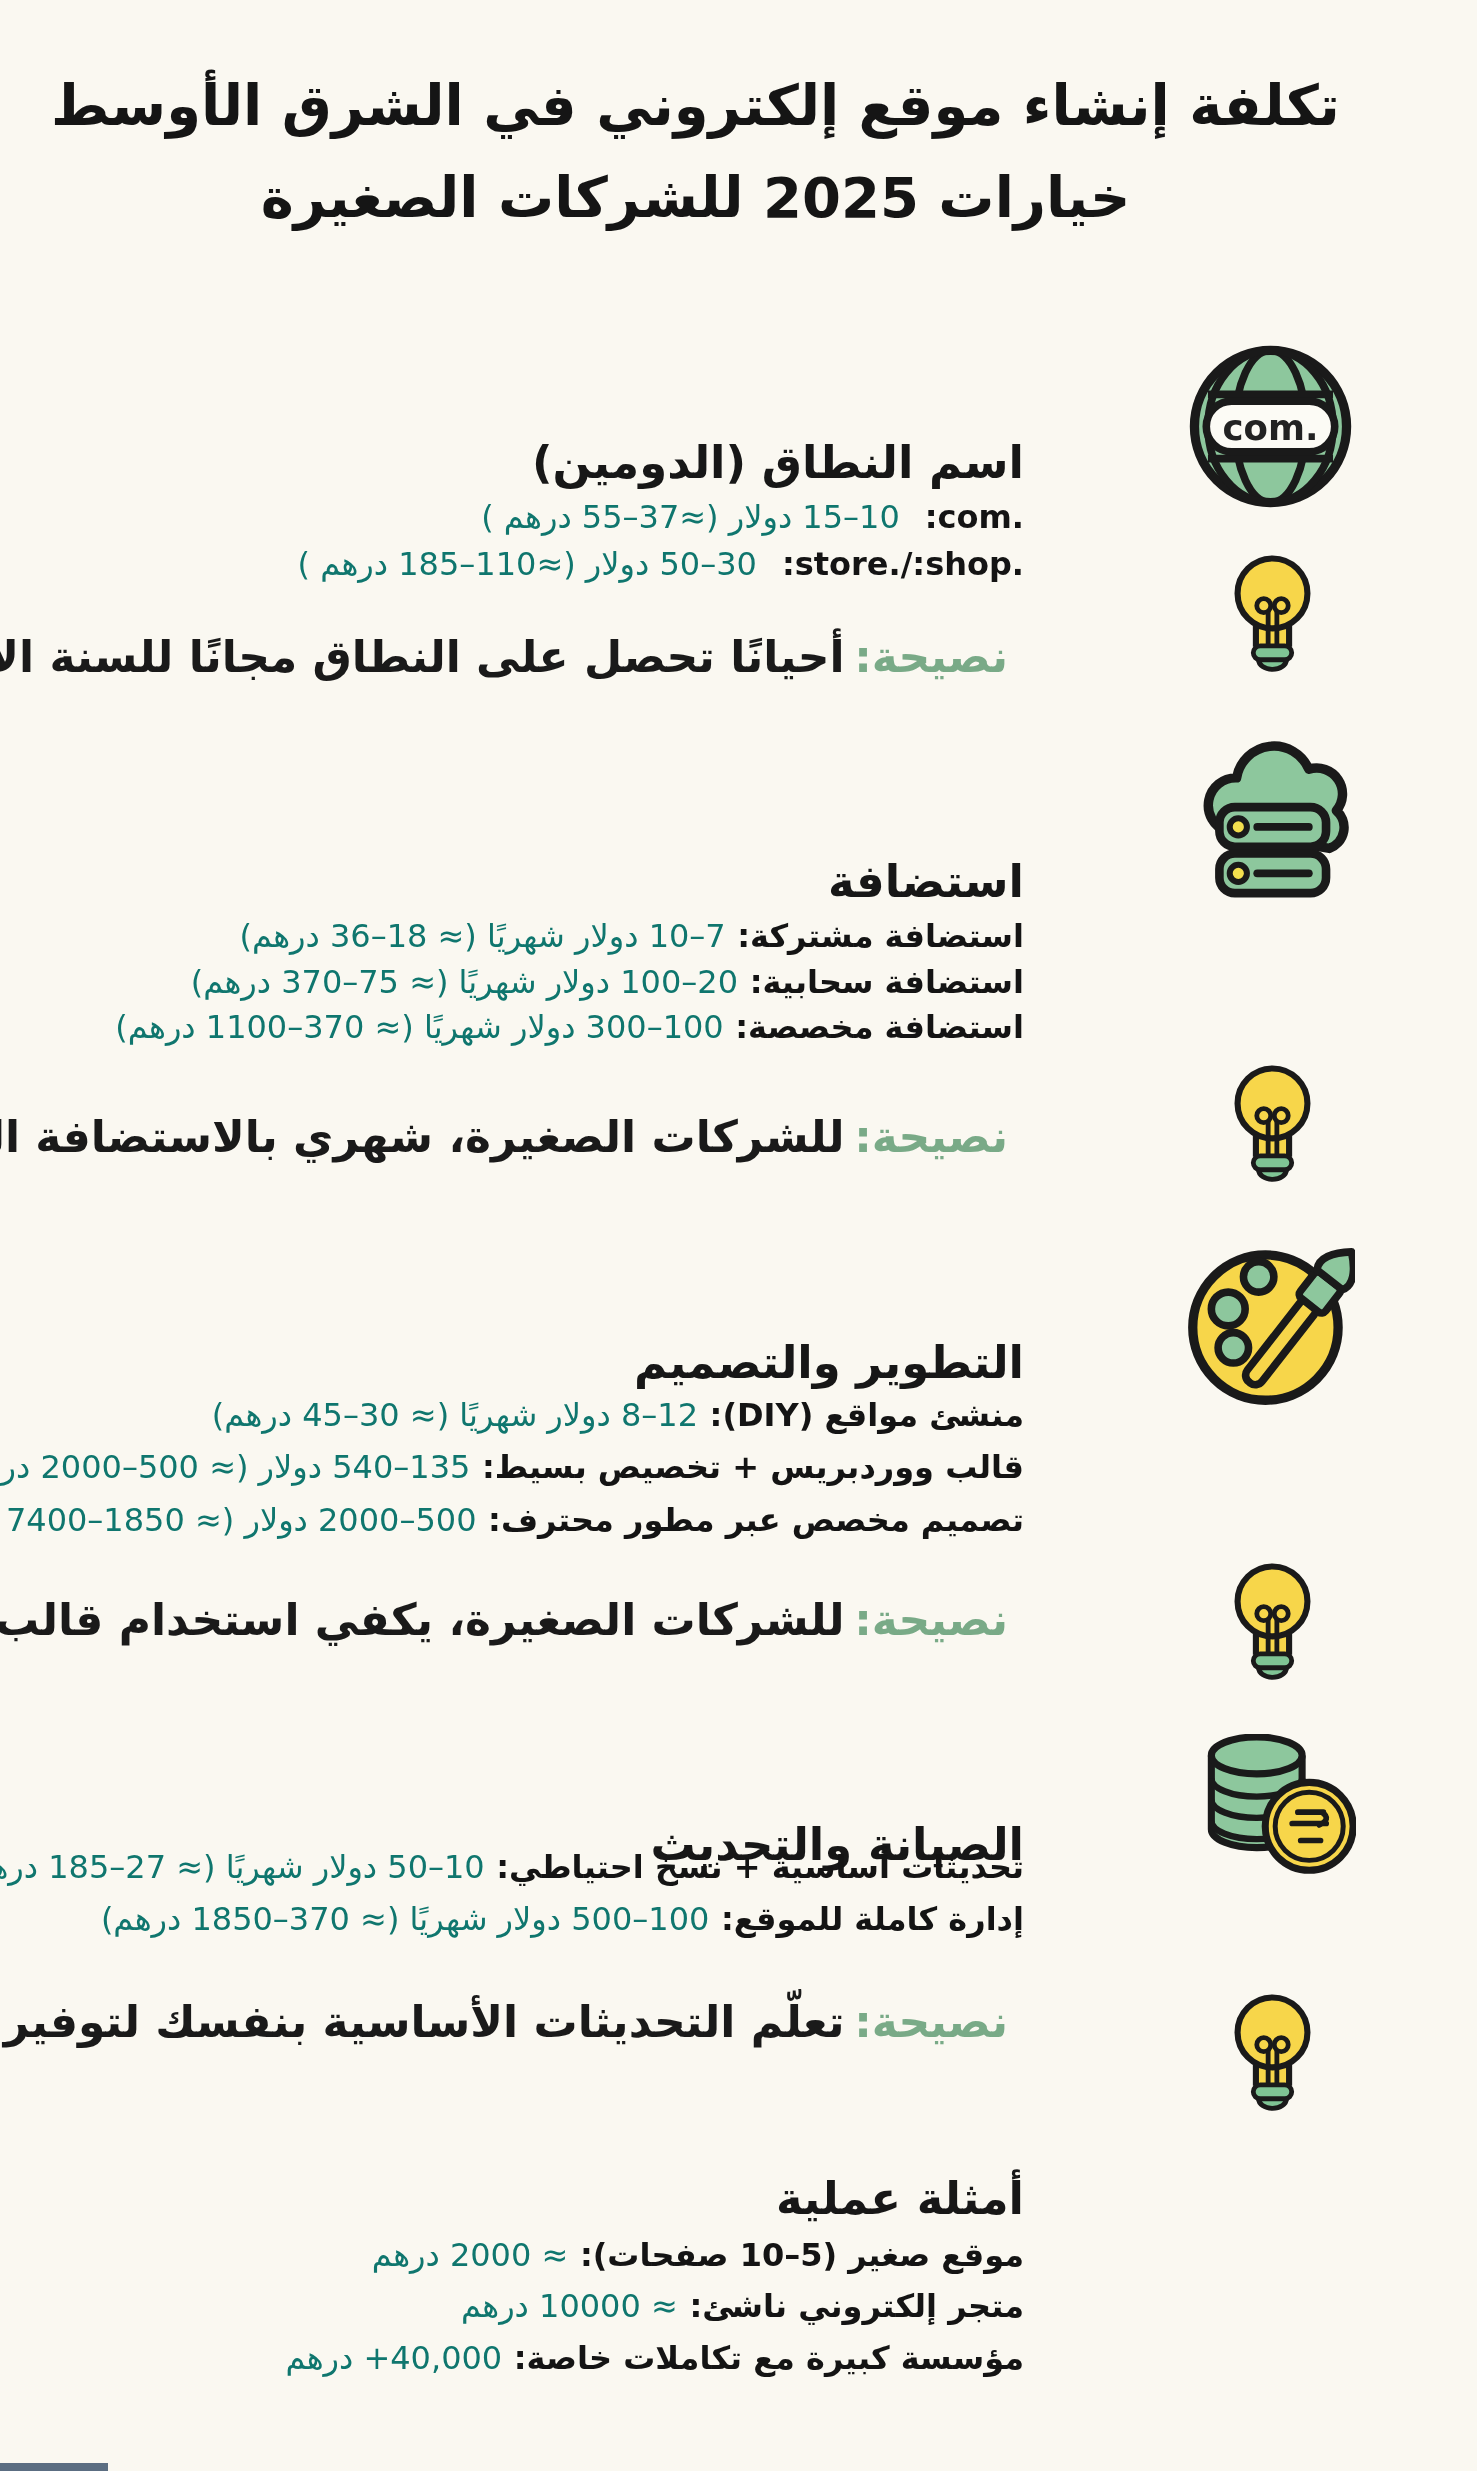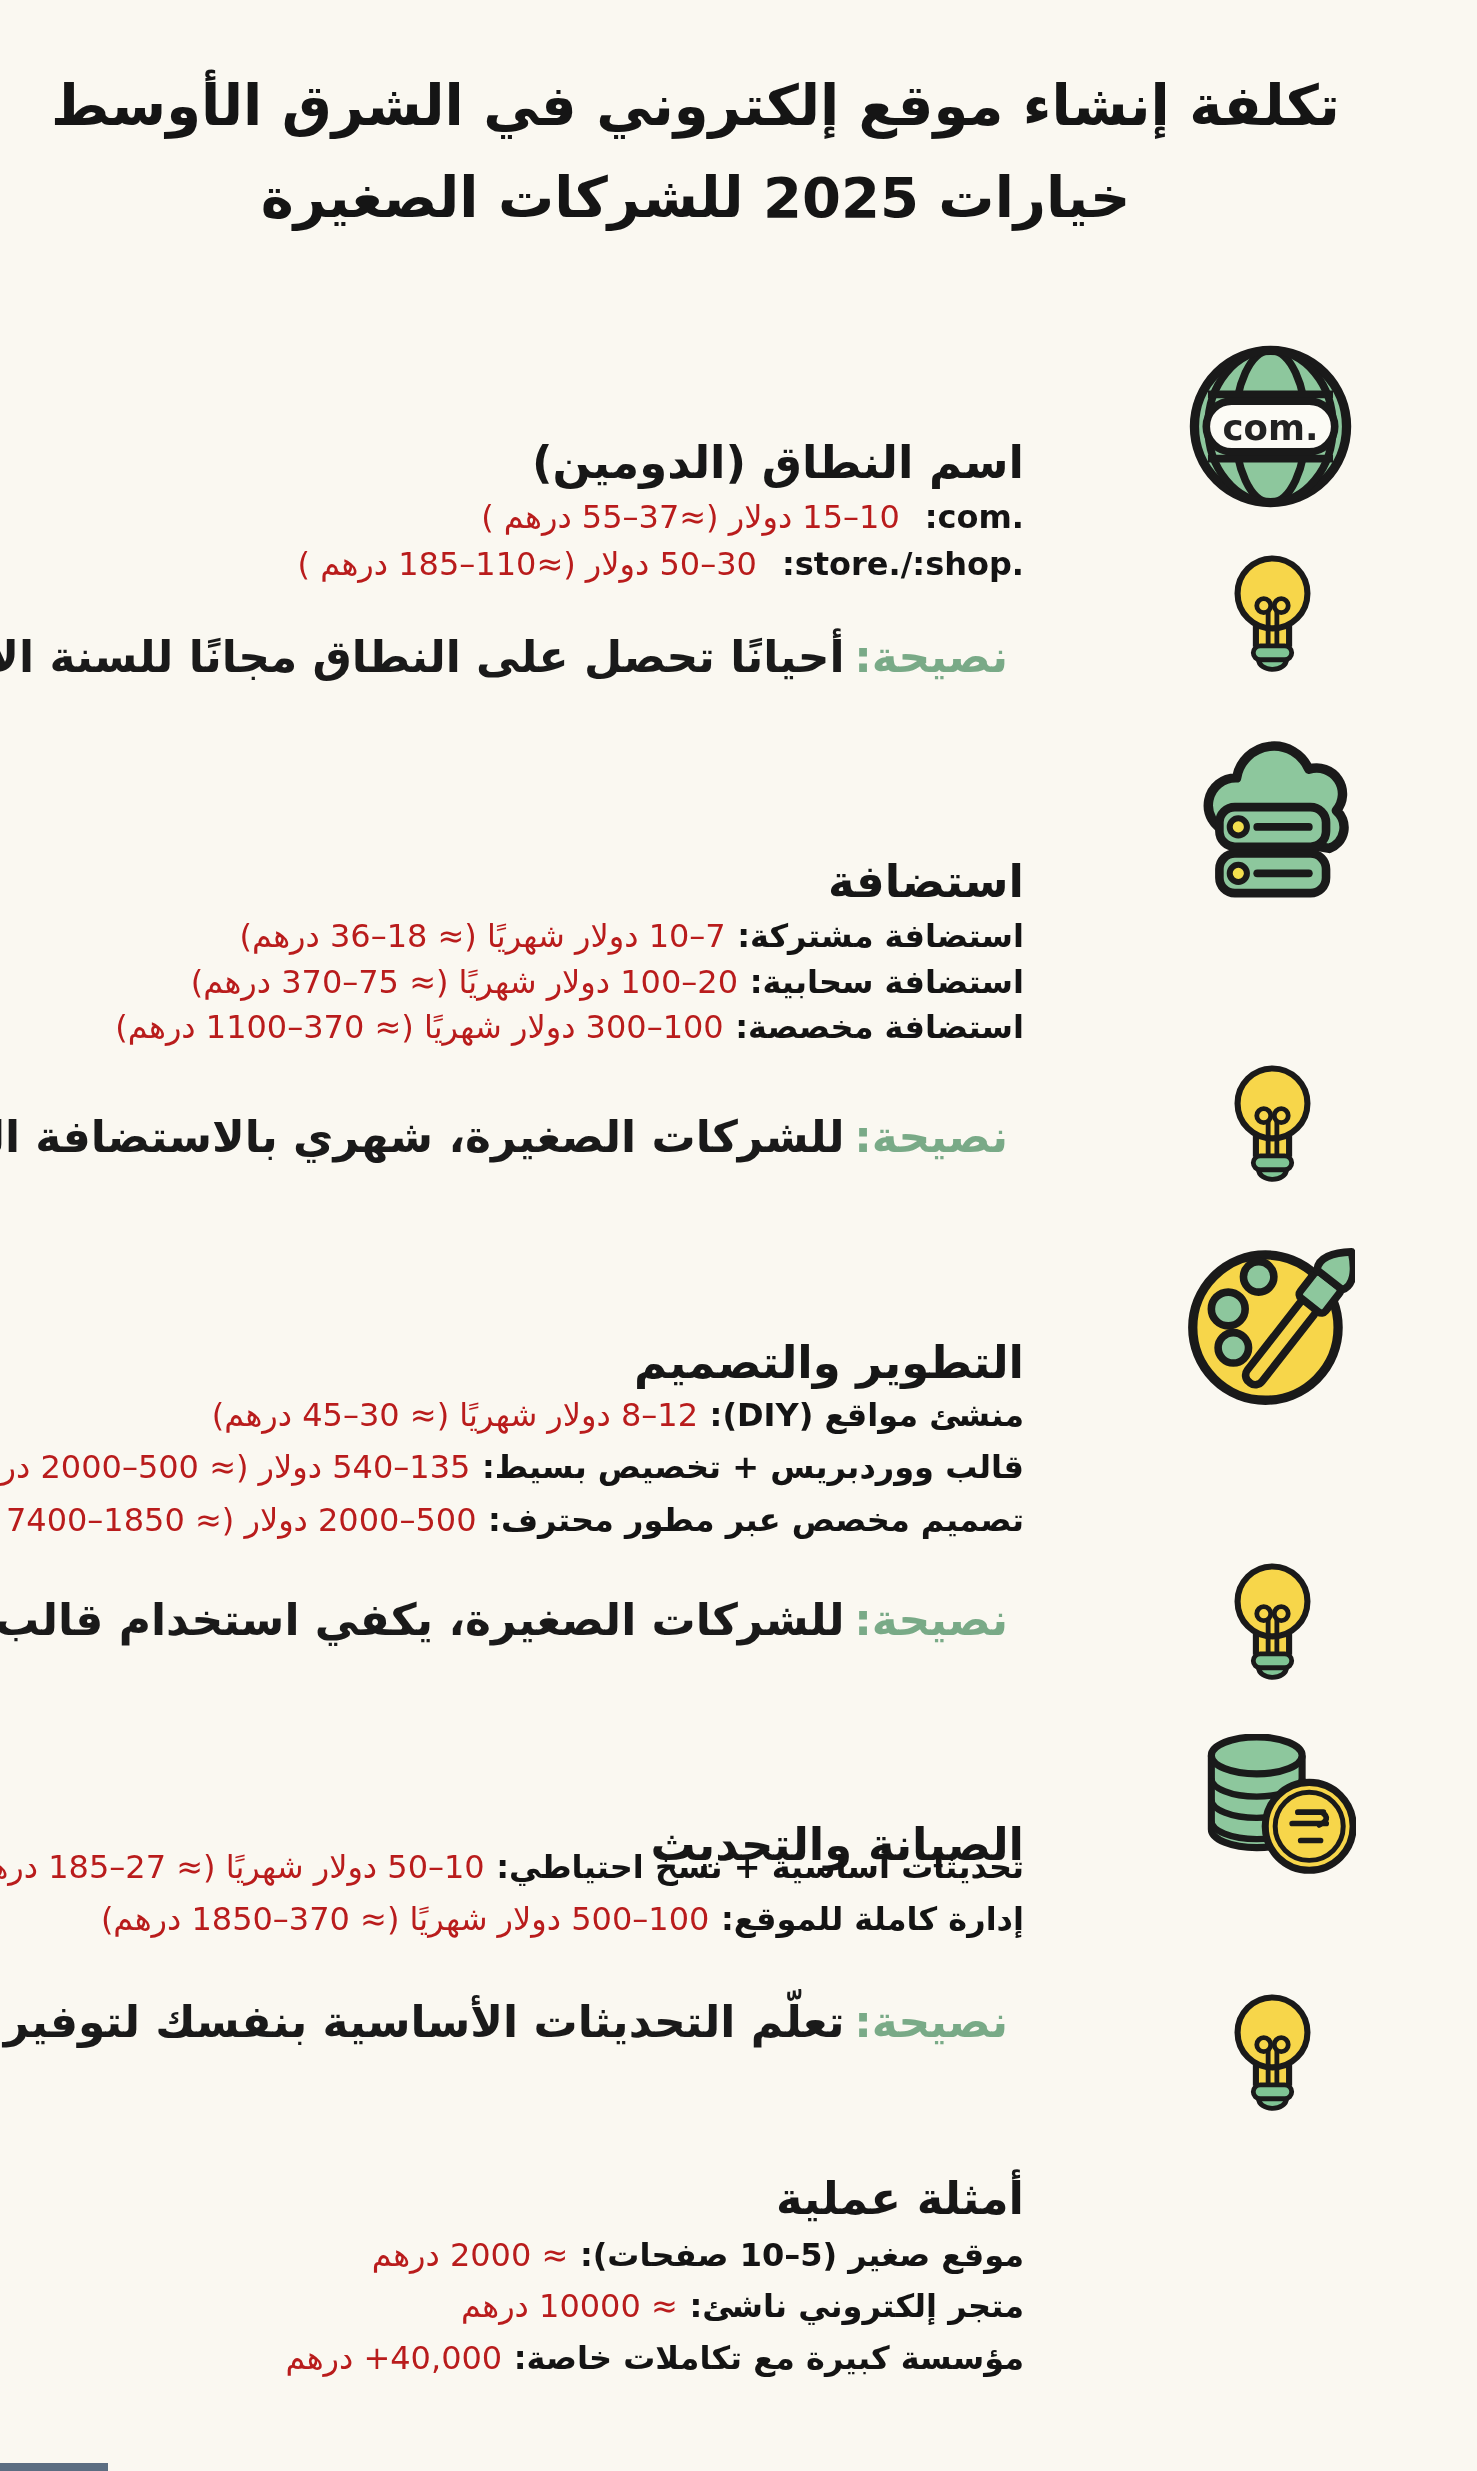--- a/index.html
+++ b/index.html
@@ -11,21 +11,21 @@
   .title{position:absolute;left:0;right:0;top:60px;text-align:center;
          font-size:56px;font-weight:800;line-height:92px;color:#151515;letter-spacing:-1px;}
 
   
   .h{position:absolute;right:367px;white-space:nowrap;font-size:45px;font-weight:800;
      line-height:1.3;color:#171717;margin-top:36px;}
 
   
   .row{position:absolute;right:367px;white-space:nowrap;font-size:32px;line-height:1.45;}
   .row .lbl{font-weight:800;color:#141414;margin-left:11.6px;}
-  .row .val{font-weight:500;color:#b91c1c;}
+  .row .val{font-weight:500;color:#0f766e;}
   .ltr{direction:ltr;unicode-bidi:isolate-override;}
   .domain .lbl{margin-left:25px;}
 
   
   .tip{position:absolute;right:383px;white-space:nowrap;font-size:44px;line-height:1.4;font-weight:700;text-align:center;}
   .tip .tlbl{color:#79aa87;font-weight:800;margin-left:9.7px;}
   .tip .ttxt{color:#1a1a1a;font-weight:700;}
 
   .icon{position:absolute;}
   .icon svg{display:block;width:100%;height:100%;}

